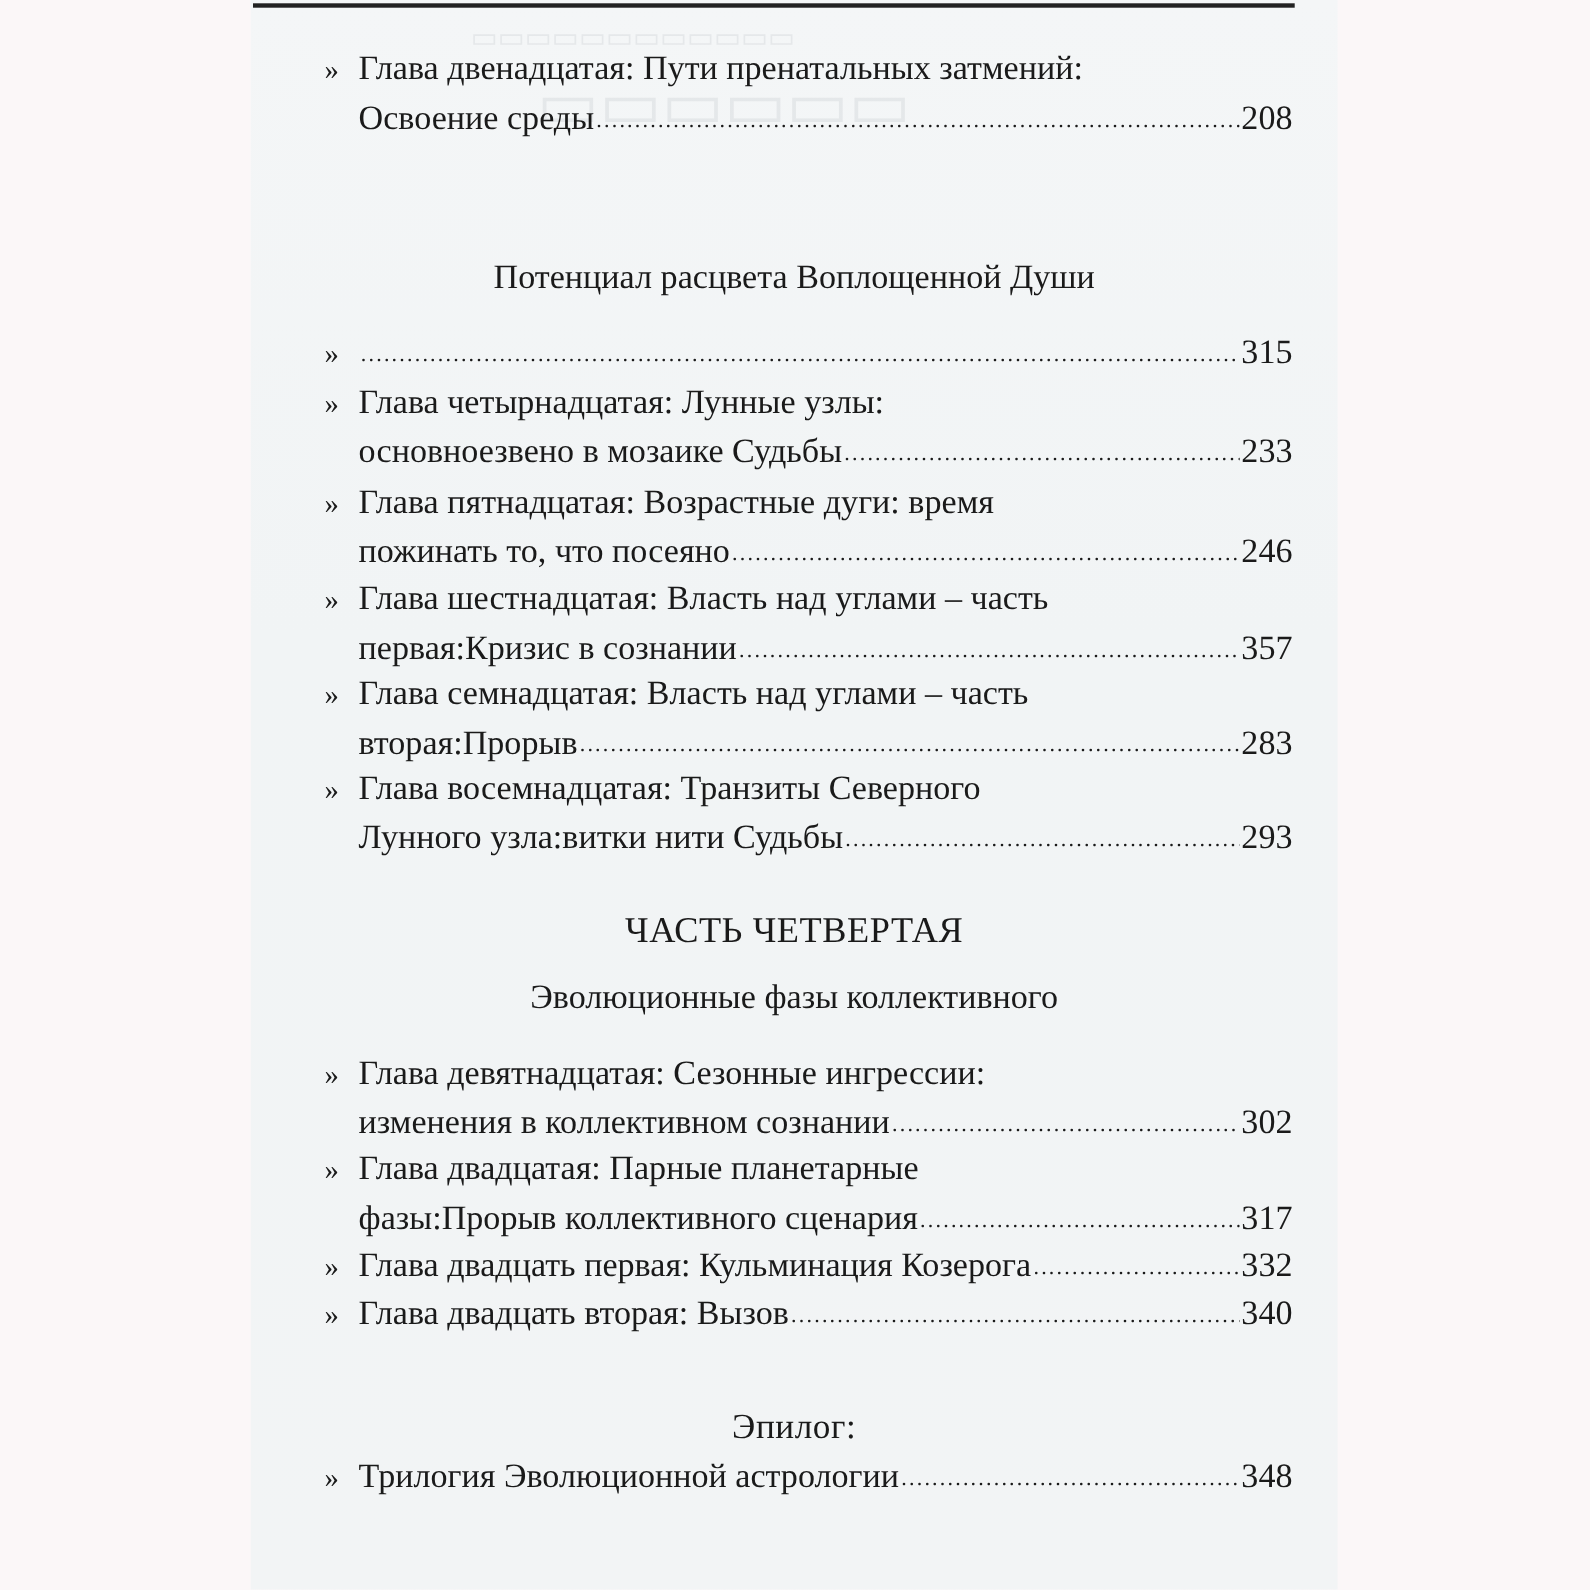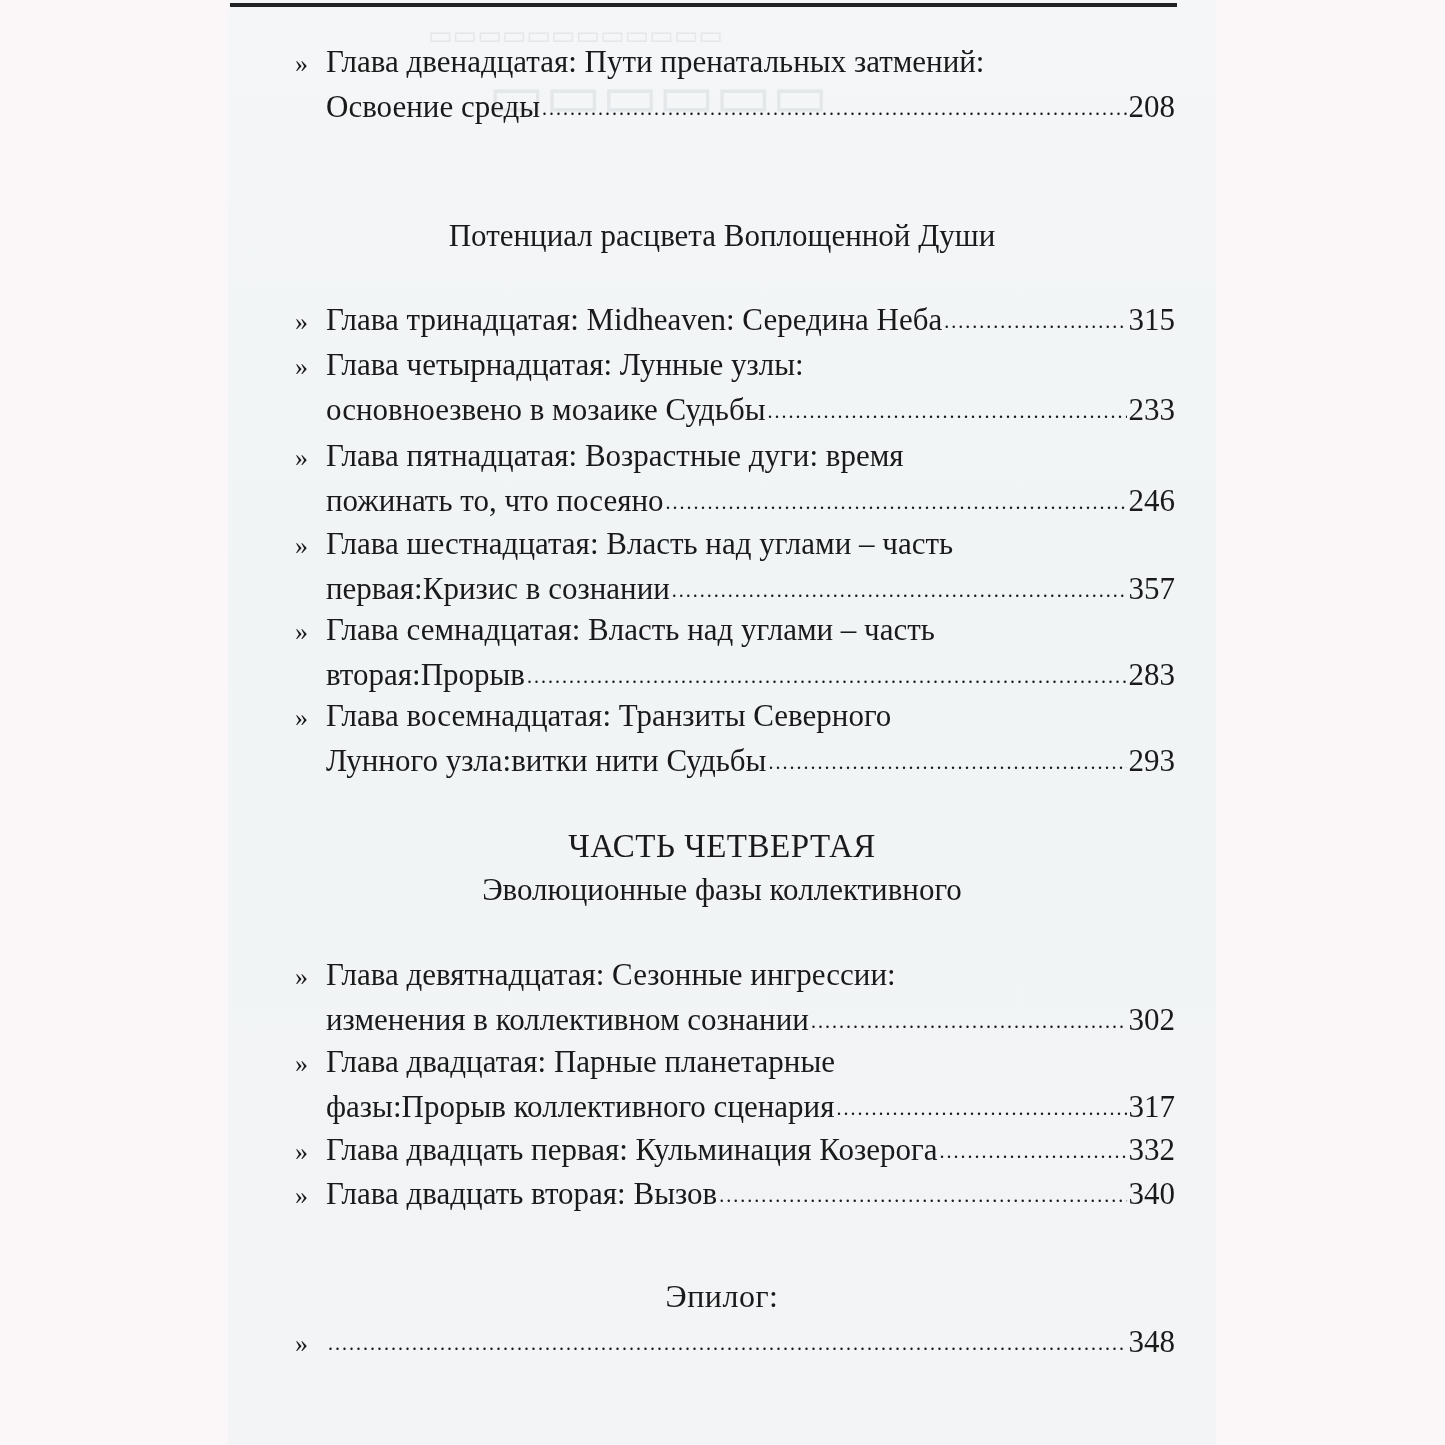--- a/index.html
+++ b/index.html
@@ -79,20 +79,21 @@
       text-align: center;
       font-size: 33px;
       letter-spacing: 0.5px;
     }
     .part-subtitle {
       position: absolute;
       left: 0;
       width: 988px;
       text-align: center;
       font-size: 31px;
+      margin-top: 16px;
     }
   </style>
 </head>
 <body>
 
 <div class="page">
   <div class="top-rule"></div>
 
   <div class="bleed" style="left:200px;top:20px;font-size:26px;">▭▭▭▭▭▭▭▭▭▭▭▭</div>
   <div class="bleed" style="left:260px;top:60px;font-size:60px;">▭▭▭▭▭▭</div>
@@ -107,21 +108,20 @@
       <span class="dots"></span>
       <span class="page-num">208</span>
     </div>
   </div>
 
   <div class="part-subtitle" style="top:218px;">Потенциал расцвета Воплощенной Души</div>
 
   <div class="entry" style="top:298px;">
     <div class="line">
       <span class="bullet">»</span>
-      <span>Глава тринадцатая: Midheaven: Середина Неба</span>
       <span class="dots"></span>
       <span class="page-num">315</span>
     </div>
   </div>
 
   <div class="entry" style="top:343px;">
     <div class="line">
       <span class="bullet">»</span>
       <span>Глава четырнадцатая: Лунные узлы:</span>
     </div>
@@ -223,17 +223,18 @@
       <span class="dots"></span>
       <span class="page-num">340</span>
     </div>
   </div>
 
   <div class="part-title" style="top:1278px;font-size:32px;">Эпилог:</div>
 
   <div class="entry" style="top:1320px;">
     <div class="line">
       <span class="bullet">»</span>
+      <span>Трилогия Эволюционной астрологии</span>
       <span class="dots"></span>
       <span class="page-num">348</span>
     </div>
   </div>
 </div>
 
 </body></html>

